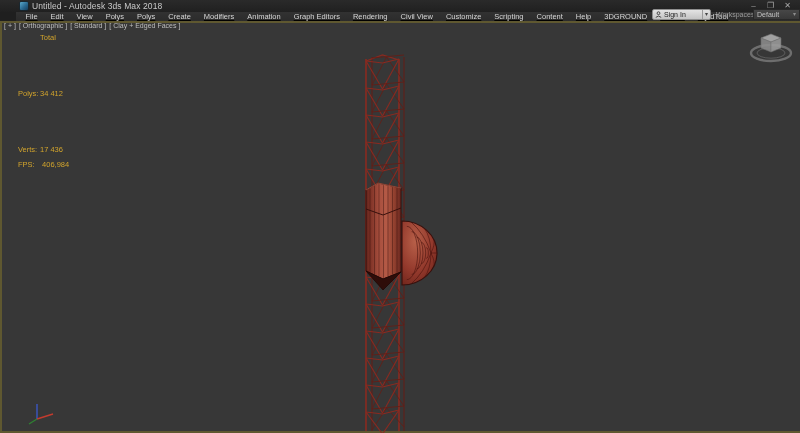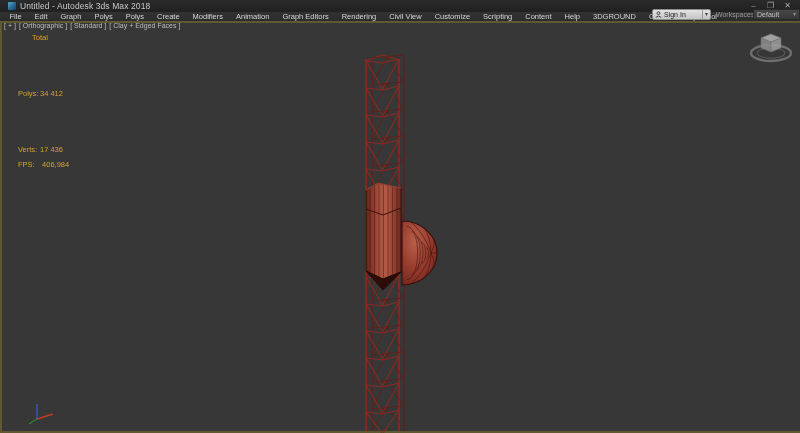--- a/index.html
+++ b/index.html
@@ -5,33 +5,33 @@
   html,body{margin:0;padding:0;}
   body{
     width:800px;height:433px;overflow:hidden;position:relative;
     background:#1f1f1f;font-family:"Liberation Sans",sans-serif;
     -webkit-font-smoothing:antialiased;
   }
   
   .titlebar{
     position:absolute;top:0;left:0;right:0;height:12px;
     background:linear-gradient(#2a2a2a,#202020);
-    display:flex;align-items:center;padding-left:8px;box-sizing:border-box;
+    display:flex;align-items:center;padding-left:20px;box-sizing:border-box;
   }
   .app-icon{width:8px;height:8px;border-radius:1px;margin-right:4px;
     background:linear-gradient(135deg,#5aa9cc 0%,#2a6a92 55%,#173f5e 100%);
     box-shadow:0 0 0 0.5px #0d2a3d;}
   .title-text{font-size:8.5px;color:#c9c9c9;letter-spacing:0.1px;}
   .win-controls{position:absolute;right:4px;top:0;height:12px;display:flex;align-items:center;gap:0;}
   .win-btn{width:17px;text-align:center;font-size:8px;color:#a8a8a8;line-height:12px;cursor:default;}
   
   .menubar{
-    position:absolute;top:12px;left:0;right:0;height:9px;
+    position:absolute;top:12px;left:16px;right:0;height:9px;
     background:linear-gradient(#323232,#2b2b2b);
-    display:flex;align-items:flex-start;padding-left:3px;box-sizing:border-box;
+    display:flex;align-items:flex-start;padding-left:3px;box-sizing:border-box;text-decoration:underline;
   }
   .menu-item{font-size:7.5px;color:#d6d6d6;padding:0 6.5px;white-space:nowrap;line-height:9px;}
   
   .signin{
     position:absolute;left:652px;top:9px;width:59px;height:11px;box-sizing:border-box;
     background:linear-gradient(#e3e3e3,#c4c4c4);border:1px solid #8f8f8f;border-radius:2px;
     display:flex;align-items:center;padding:0 2px;gap:2px;
   }
   .signin-label{font-size:7px;color:#1e1e1e;}
   .signin-caret{margin-left:auto;font-size:6px;color:#444;border-left:1px solid #9a9a9a;padding-left:2px;line-height:9px;}
@@ -48,42 +48,42 @@
     position:absolute;top:21px;left:0;right:0;bottom:0;box-sizing:border-box;
     background:#373737;
     border-left:2px solid #5f5830;border-top:2px solid #5f5830;border-bottom:2px solid #5f5830;
   }
   #scene{position:absolute;top:0;left:0;z-index:1;}
   .vp-label{
     position:absolute;left:4px;top:22px;z-index:2;display:flex;gap:3px;
     font-size:7px;color:#bdbdbd;white-space:nowrap;
   }
   .stats{position:absolute;left:18px;top:34px;z-index:2;font-size:7.5px;line-height:8px;}
-  .stats .total{margin-left:14px;}
+  .stats .total{margin-left:22px;}
   .srow .slabel{display:inline-block;width:22px;margin-top:48px;}
   .fps-row{margin-top:7px;}
   .fps-row .slabel{display:inline-block;width:22px;}
 </style>
 </head>
 <body>
 
 <div class="titlebar">
   <div class="app-icon"></div>
   <div class="title-text">Untitled - Autodesk 3ds Max 2018</div>
   <div class="win-controls">
     <div class="win-btn">–</div>
     <div class="win-btn">❐</div>
     <div class="win-btn">✕</div>
   </div>
 </div>
 
 <div class="menubar" id="menu-items">
     <span class="menu-item">File</span>
     <span class="menu-item">Edit</span>
-    <span class="menu-item">Graph</span>
+    <span class="menu-item">View</span>
     <span class="menu-item">Polys</span>
     <span class="menu-item">Polys</span>
     <span class="menu-item">Create</span>
     <span class="menu-item">Modifiers</span>
     <span class="menu-item">Animation</span>
     <span class="menu-item">Graph Editors</span>
     <span class="menu-item">Rendering</span>
     <span class="menu-item">Civil View</span>
     <span class="menu-item">Customize</span>
     <span class="menu-item">Scripting</span>

